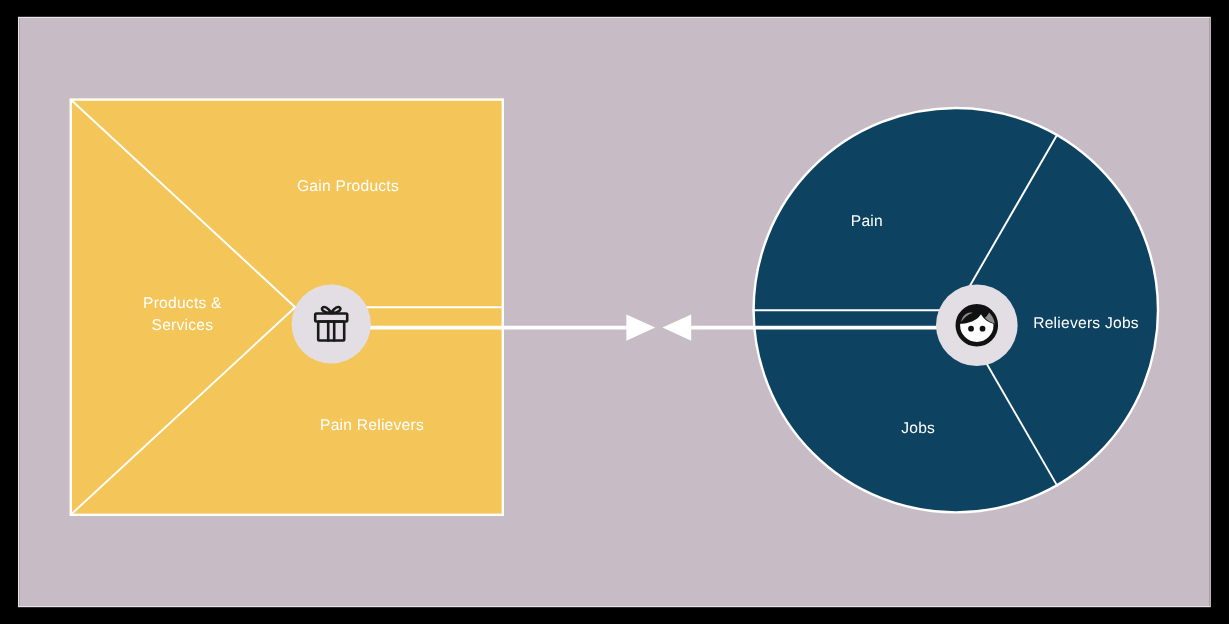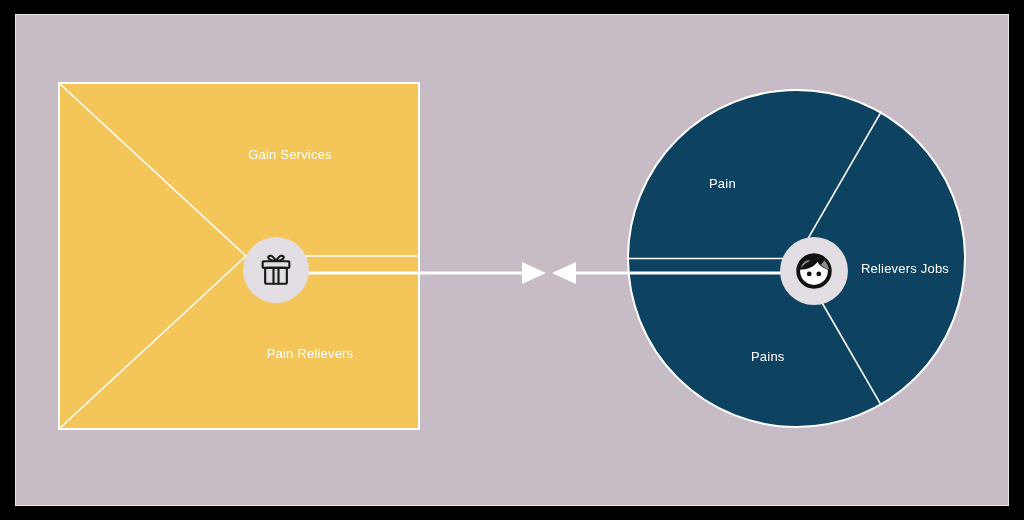--- a/index.html
+++ b/index.html
@@ -106,22 +106,24 @@
     <div id="vp-square">
       <svg class="vp-lines" viewBox="0 0 358 344" preserveAspectRatio="none">
 
         <line x1="0" y1="0" x2="186" y2="172" stroke="#ffffff" stroke-width="1.6"></line>
 
         <line x1="0" y1="344" x2="186" y2="172" stroke="#ffffff" stroke-width="1.6"></line>
 
         <line x1="186" y1="172" x2="358" y2="172" stroke="#ffffff" stroke-width="1.6"></line>
       </svg>
 
-      <div class="vp-label" id="vp-label-gain">Gain Services</div>
+      <div class="vp-label" id="vp-label-gain">Gain Products</div>
 
+      <div class="vp-label" id="vp-label-products">Products &amp;
+Services</div>
 
       <div class="vp-label" id="vp-label-pain">Pain Relievers</div>
     </div>
 
     <div class="badge" id="gift-badge">
       <svg width="40" height="40" viewBox="0 0 48 48">
         <g fill="none" stroke="#1a1a1a" stroke-width="2.6" stroke-linecap="round" stroke-linejoin="round">
 
           <path d="M24 13 C24 13 19.5 5.5 16 7.2 C12.6 8.9 16.4 13.2 24 13 Z"></path>
           <path d="M24 13 C24 13 28.5 5.5 32 7.2 C35.4 8.9 31.6 13.2 24 13 Z"></path>
@@ -154,21 +156,21 @@
 
         <line x1="169.5" y1="169.5" x2="254.3" y2="22.7" stroke="#ffffff" stroke-width="1.6"></line>
 
         <line x1="169.5" y1="169.5" x2="254.3" y2="316.3" stroke="#ffffff" stroke-width="1.6"></line>
       </svg>
 
       <div class="cp-label" id="cp-label-gains">Pain</div>
 
       <div class="cp-label" id="cp-label-jobs">Relievers Jobs</div>
 
-      <div class="cp-label" id="cp-label-pains">Pains</div>
+      <div class="cp-label" id="cp-label-pains">Jobs</div>
     </div>
 
     <div class="badge" id="face-badge">
       <svg width="46" height="46" viewBox="0 0 48 48">
 
         <circle cx="24" cy="24" r="16.5" fill="#ffffff" stroke="#111111" stroke-width="4"></circle>
 
         <path d="M8.2 22.8 C9.2 12.8 16.2 7.5 24 7.5 C31.8 7.5 38.8 12.8 39.8 22.8
                  C34.5 22.0 30.0 18.8 27.6 14.4 C24.8 19.6 17.5 22.6 8.2 22.8 Z" fill="#111111"></path>
 

